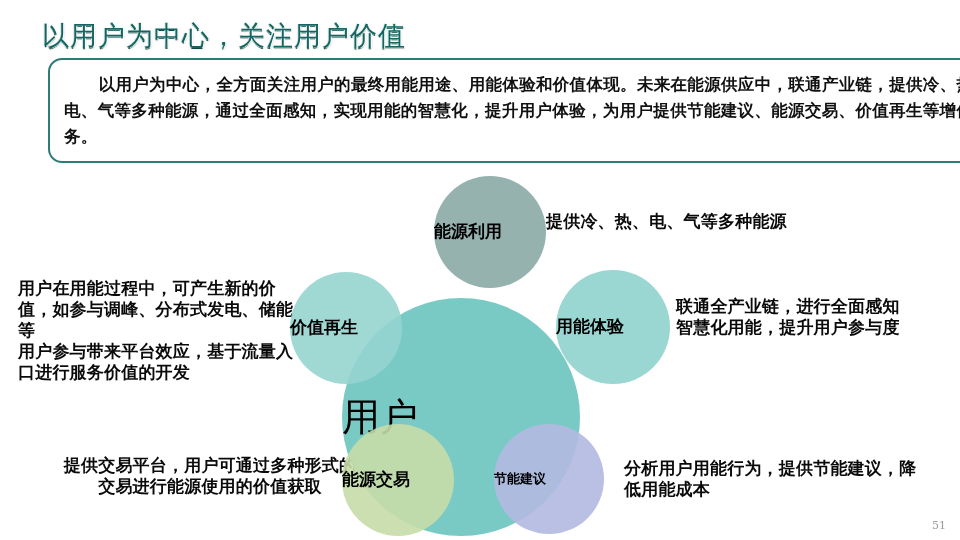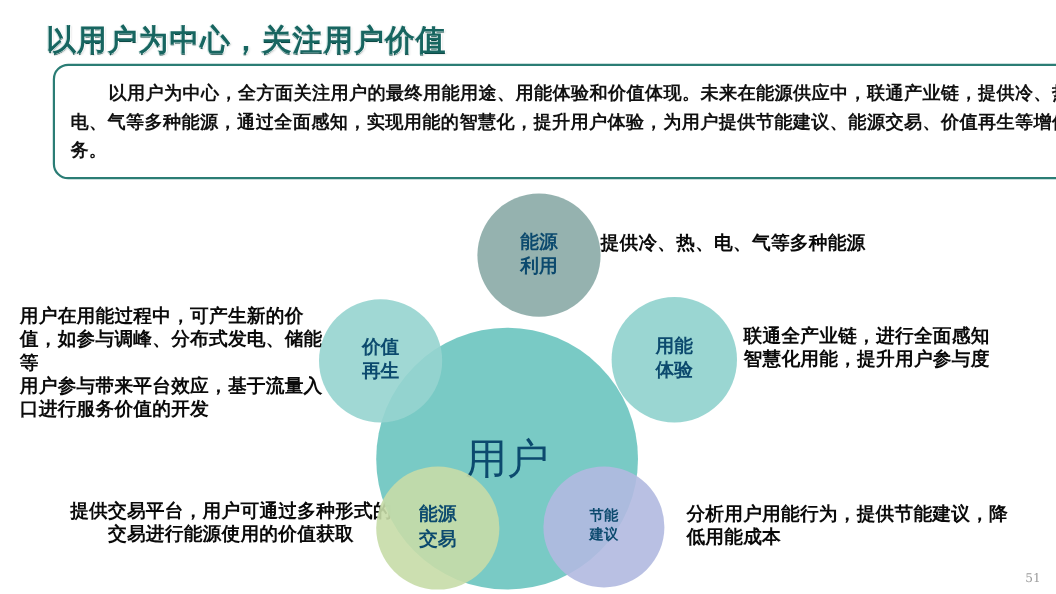--- a/index.html
+++ b/index.html
@@ -22,21 +22,21 @@
     height: 540px;
     background: #ffffff;
   }
 
   
   #title {
     position: absolute;
     left: 42px;
     top: 18px;
     font-size: 27px;
-    font-weight: bold;
+    font-weight: normal;
     letter-spacing: 1px;
     color: #176560;
     text-shadow:
        1px 0 0 #ffffff,
       -1px 0 0 #d8eae8,
        0 1px 0 #0d4a46,
        1px 1px 2px rgba(0,0,0,0.18);
     white-space: nowrap;
   }
 
@@ -69,25 +69,25 @@
     left: 0;
     top: 168px;
     width: 960px;
     height: 372px;
   }
 
   .bubble {
     position: absolute;
     border-radius: 50%;
     display: flex;
-    flex-direction: column;
+    flex-direction: row;
     align-items: center;
-    justify-content: center;
+    justify-content: flex-start;
     text-align: center;
-    color: #0c4a6e;
+    color: #000000;
     font-weight: bold;
     line-height: 1.28;
   }
   .bubble span { display: block; white-space: nowrap; }
 
   
   #bub-center {
     left: 342px;  top: 130px;
     width: 238px; height: 238px;
     background: rgba(110,197,192,0.92);

